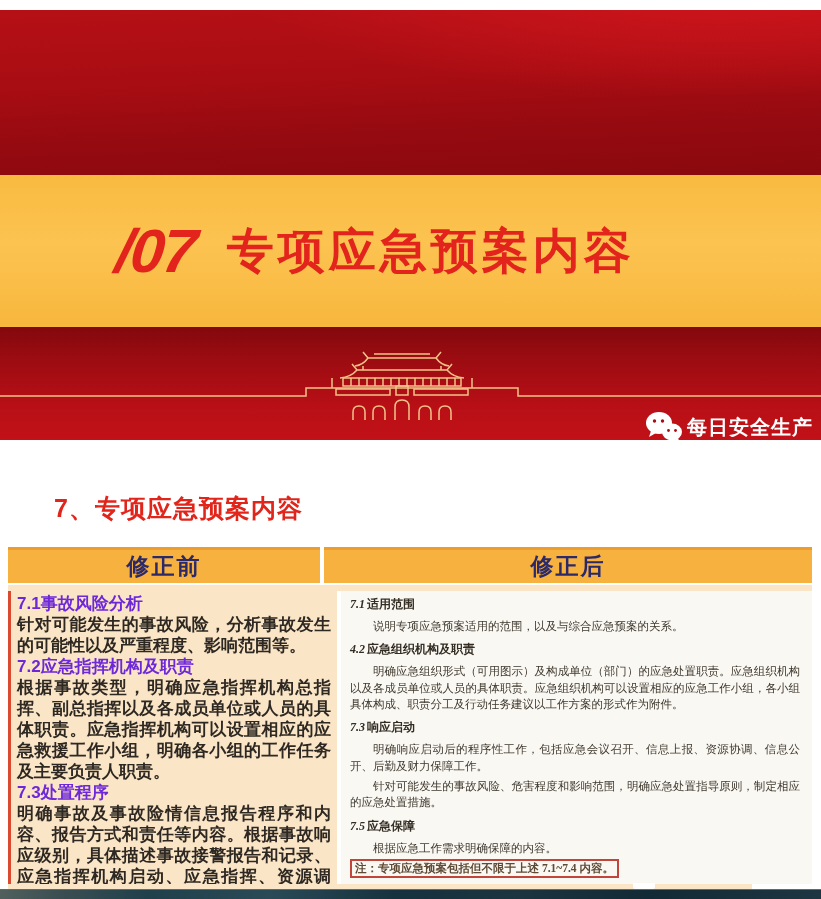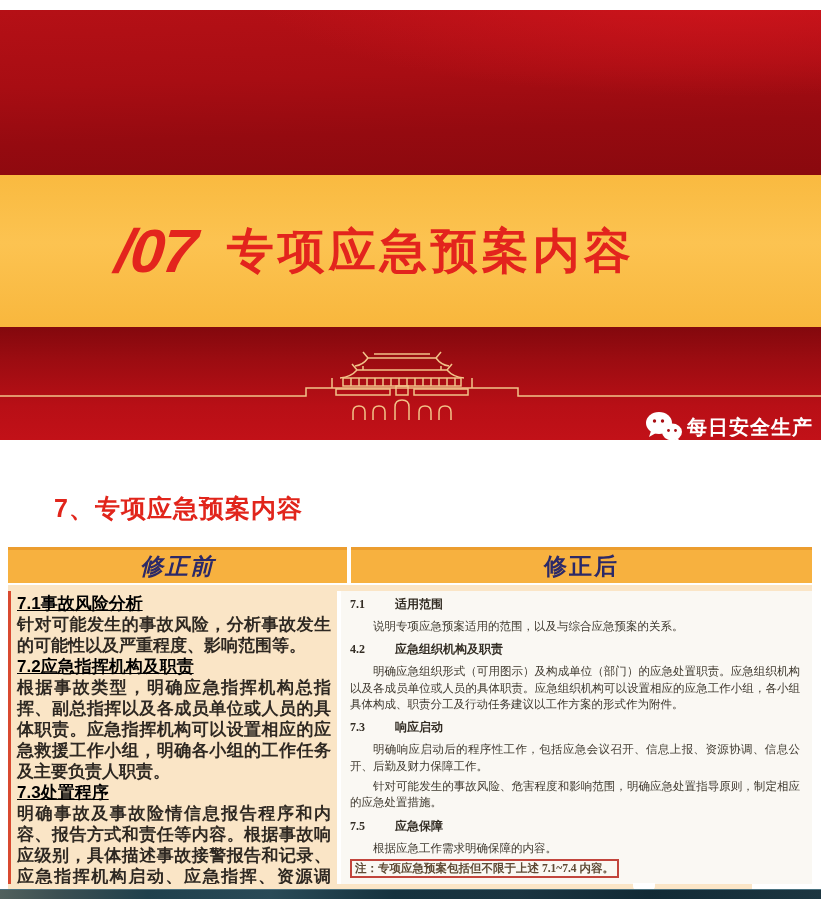--- a/index.html
+++ b/index.html
@@ -24,36 +24,36 @@
   .wc-name{font-size:20px;font-weight:700;color:#ffffff;letter-spacing:1px;}
 
   
   .sec-heading{position:absolute;top:492px;left:54px;font-size:25px;font-weight:800;
     color:#e1251b;letter-spacing:1px;}
 
   .cmp-table{position:absolute;top:547px;left:8px;width:804px;}
   .thead{display:flex;height:36px;}
   .th{background:#f7b13f;border-top:3px solid #ec9d2f;box-sizing:border-box;
     font-size:23px;font-weight:800;color:#2b2968;text-align:center;line-height:32px;letter-spacing:2px;}
-  .th-before{width:339px;font-style:italic;}
+  .th-before{width:312px;}
   .th-gap{width:4px;background:#ffffff;}
   .th-after{flex:1;}
 
   .tbody{display:flex;height:299px;margin-top:2px;border-top:6px solid #fae5c6;
     box-sizing:border-box;overflow:hidden;}
   .cell-before{width:329px;box-sizing:border-box;background:#fae5c6;border-left:3px solid #d94a30;
     padding:2px 6px 0 6px;font-size:17px;line-height:21px;font-weight:600;color:#2e2822;
     text-align:justify;}
-  .lb-heading{font-weight:800;color:#000000;text-decoration:underline;}
+  .lb-heading{font-weight:800;color:#6d28d9;}
   .col-gap{width:4px;background:#ffffff;}
   .cell-after{flex:1;box-sizing:border-box;background:#faf8f3;padding:4px 12px 3px 9px;
     font-family:"Liberation Serif",serif;font-size:11.5px;color:#3e382e;}
   .ra-heading{font-weight:700;font-size:12px;color:#332d24;margin:7px 0 5px;}
   .ra-heading:first-child{margin-top:1px;}
-  .ra-heading .num{margin-right:30px;}
+  .ra-heading .num{margin-right:2px;font-style:italic;}
   .ra-body{text-indent:2em;line-height:1.42;margin:4px 0 2px;text-align:justify;}
   .ra-note{display:inline-block;border:2px solid #c2453c;padding:0 3px;margin-top:1px;
     color:#5e4a35;font-weight:600;font-size:11.5px;}
 
   
   .bottom-strip{position:absolute;left:8px;top:884px;width:744px;height:6px;background:#fae5c6;}
   .notch{position:absolute;left:633px;top:883px;width:22px;height:8px;background:#ffffff;
     border-radius:0 0 5px 5px;}
   .dark-bar{position:absolute;left:0;top:889px;width:821px;height:10px;border-top:1px solid #4a7280;
     background:linear-gradient(90deg,#51605d 0%,#3c4f52 7%,#20404c 18%,#2a4a57 33%,

